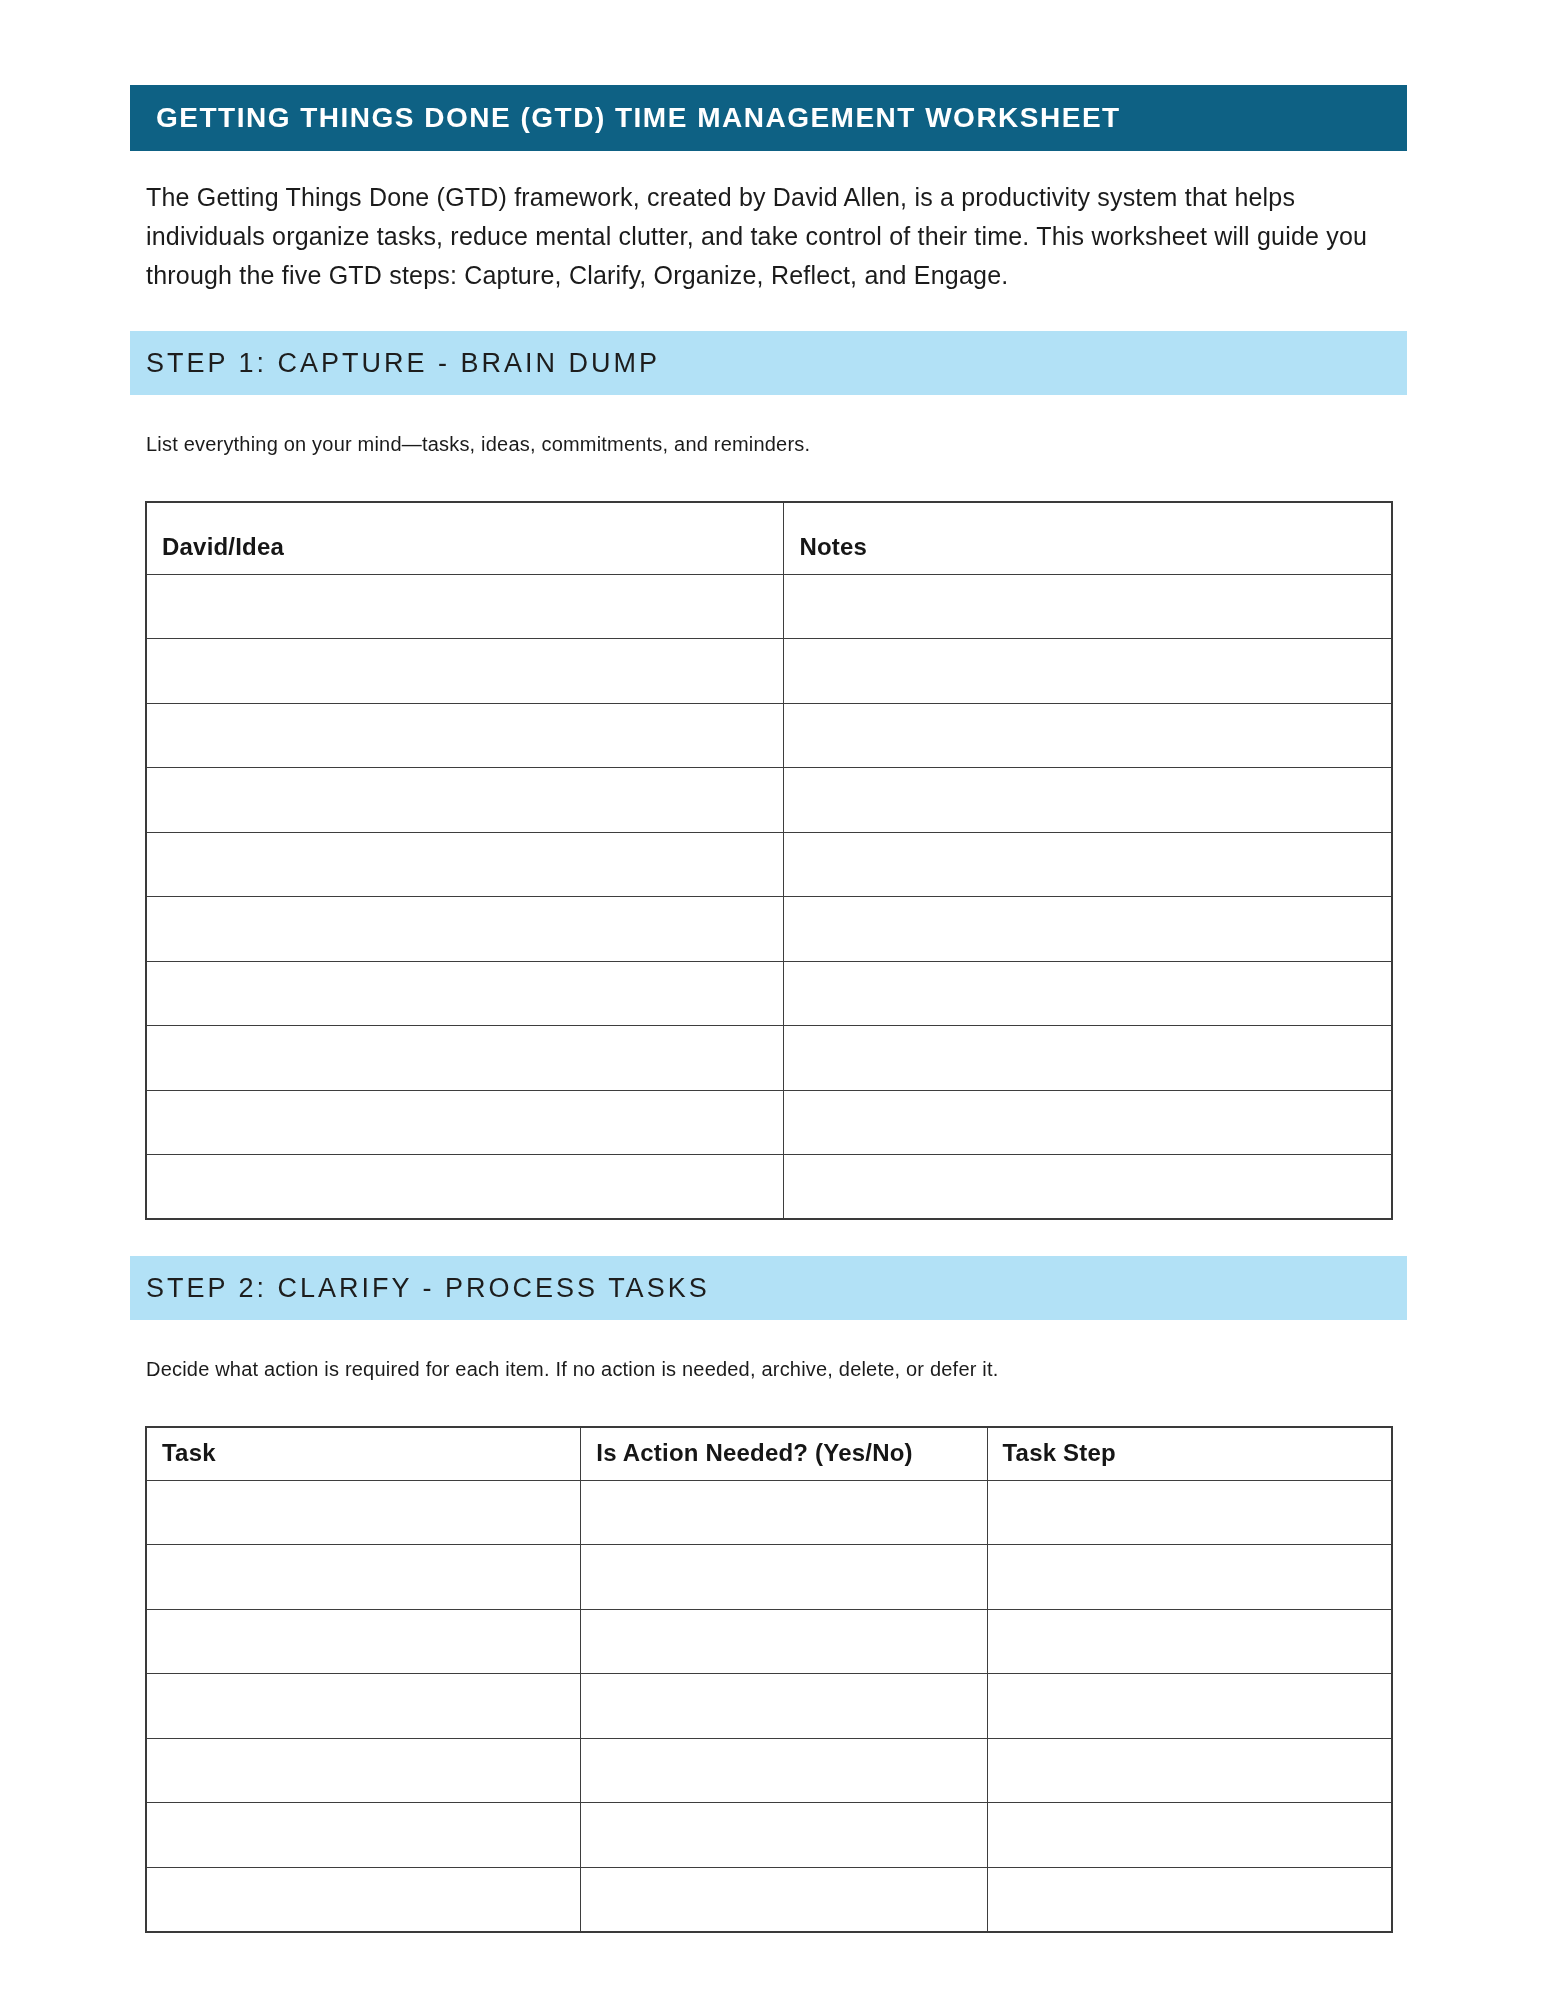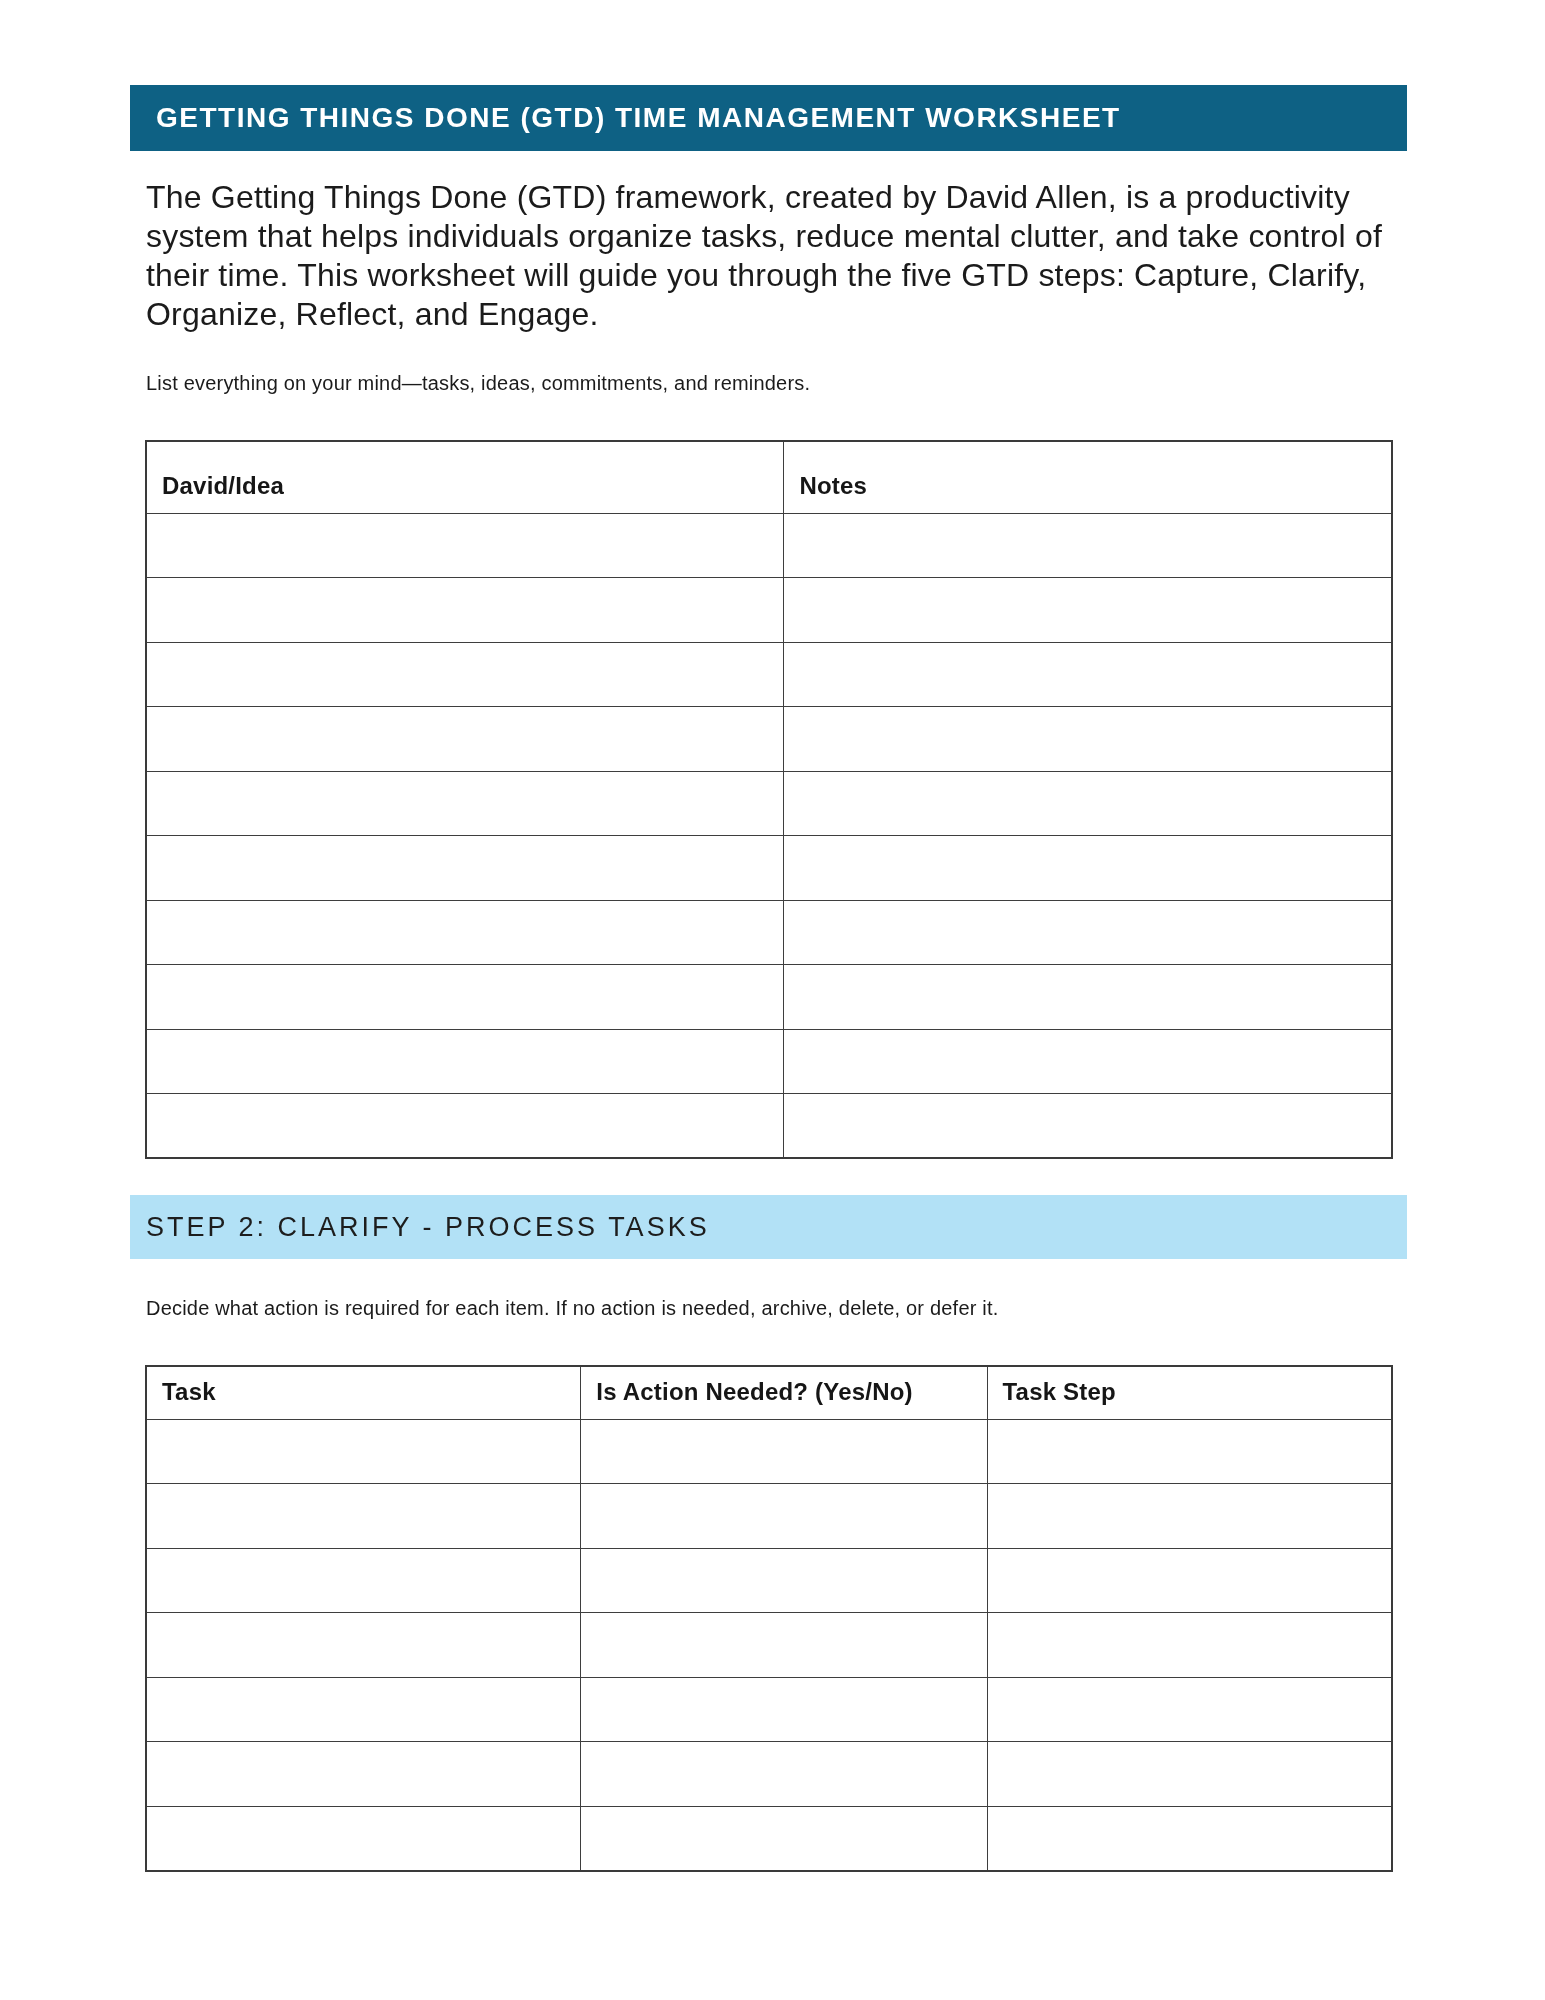--- a/index.html
+++ b/index.html
@@ -29,21 +29,21 @@
     padding-left:26px;
   }
   .title-banner h1{
     color:var(--title-banner-text,#FFFFFF);
     font-size:28px;font-weight:700;letter-spacing:1.5px;
     white-space:nowrap;
   }
   .intro{
     margin:27px 0 4px 16px;
     width:1260px;
-    font-size:32px;line-height:39px;letter-spacing:0.2px;
+    font-size:25px;line-height:39px;letter-spacing:0.2px;
   }
   .step-banner{
     margin-top:36px;
     height:64px;
     background:var(--step-banner-bg,#B2E1F6);
     display:flex;align-items:center;
     padding-left:16px;
   }
   .step-banner h2{
     font-size:27px;font-weight:400;letter-spacing:3px;
@@ -83,20 +83,23 @@
 
 <div class="content">
 
   <header class="title-banner">
     <h1>GETTING THINGS DONE (GTD) TIME MANAGEMENT WORKSHEET</h1>
   </header>
 
   <p class="intro">The Getting Things Done (GTD) framework, created by David Allen, is a productivity system that helps individuals organize tasks, reduce mental clutter, and take control of their time. This worksheet will guide you through the five GTD steps: Capture, Clarify, Organize, Reflect, and Engage.</p>
 
   <section>
+    <div class="step-banner">
+      <h2>STEP 1: CAPTURE - BRAIN DUMP</h2>
+    </div>
     <p class="section-desc">List everything on your mind—tasks, ideas, commitments, and reminders.</p>
 
     <table class="worksheet capture">
       <colgroup>
           <col class="t1c1">
           <col class="t1c2">
         </colgroup>
       <thead>
         <tr>
           <th>David/Idea</th>

